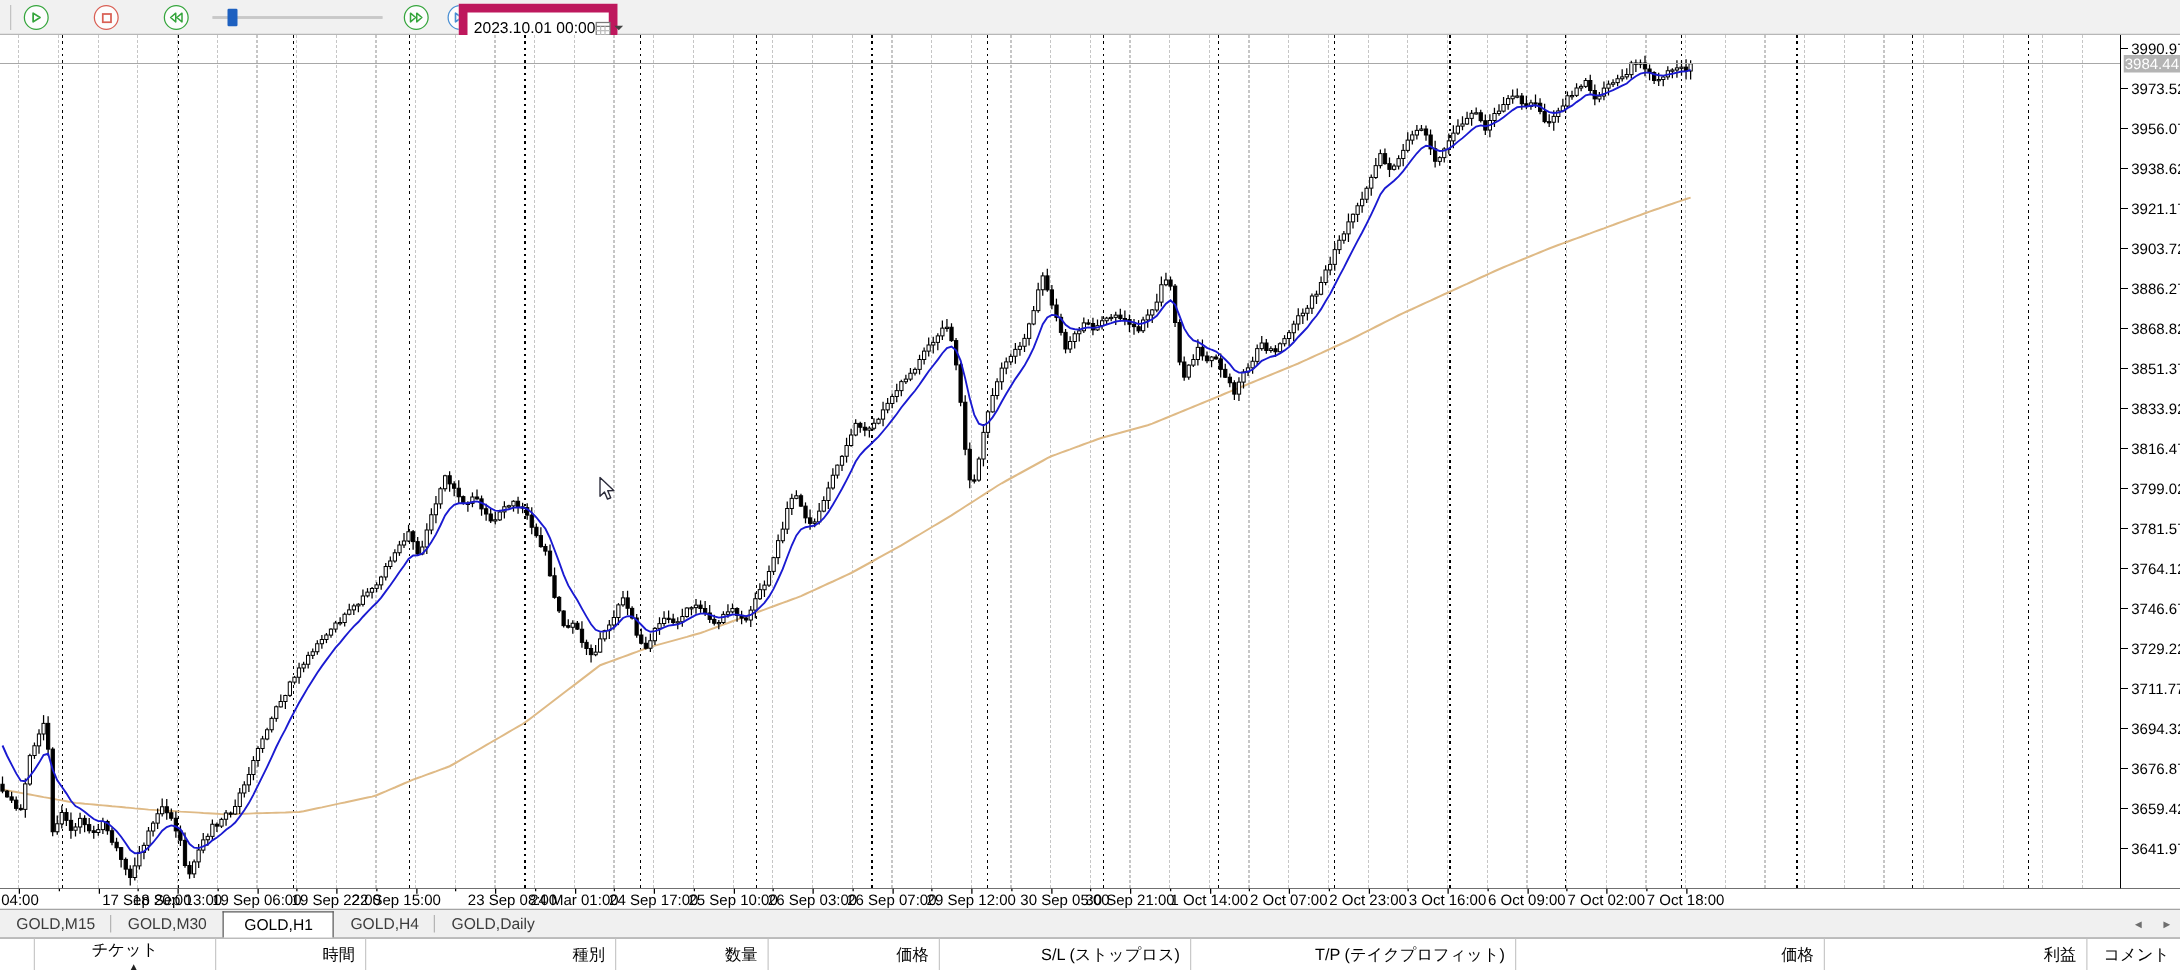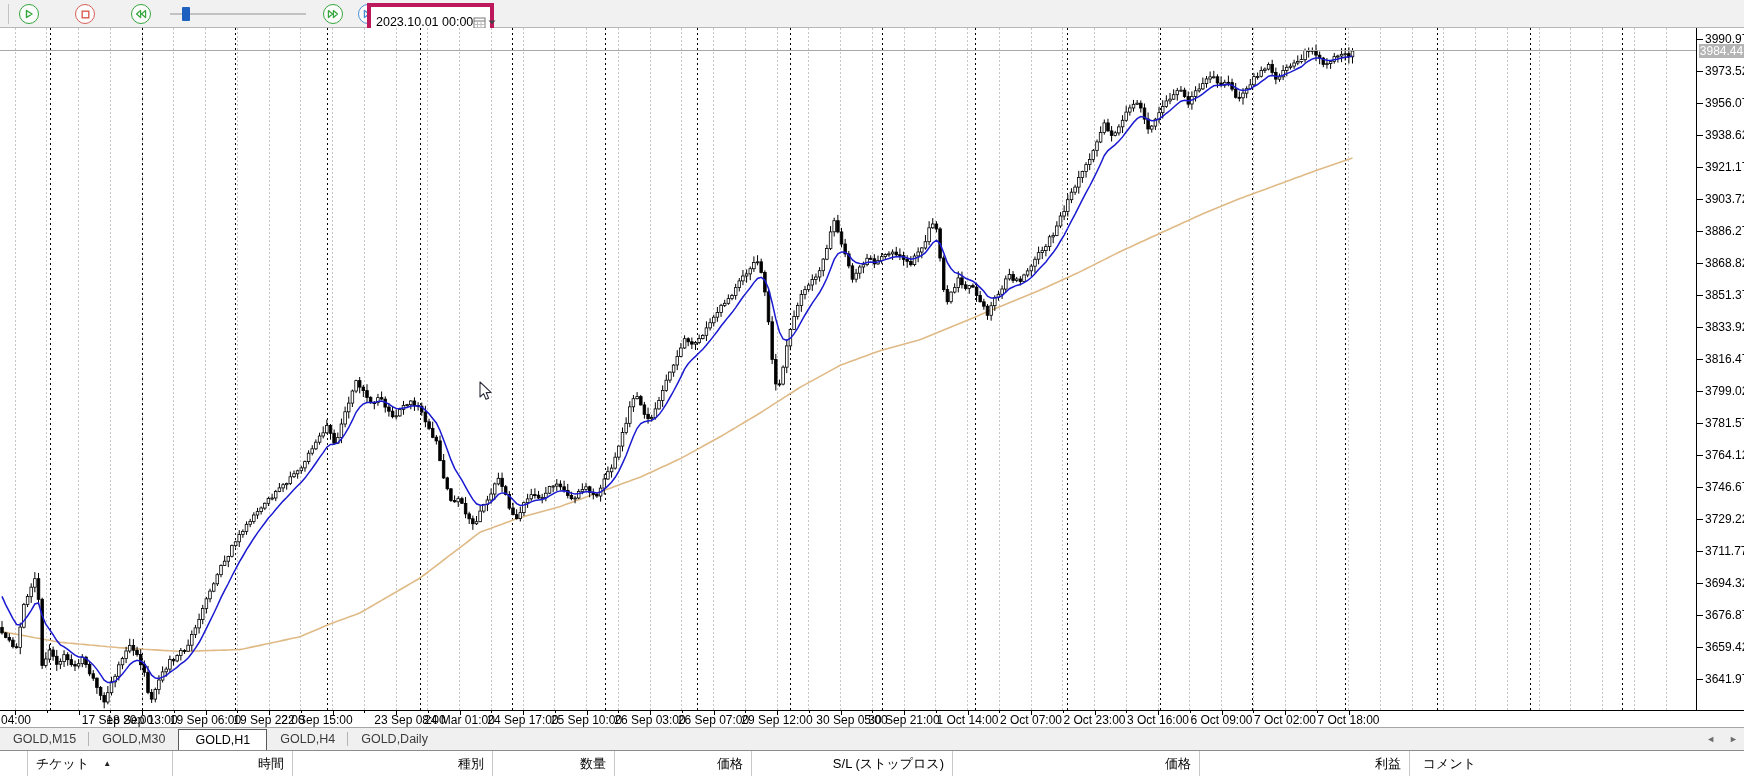--- a/index.html
+++ b/index.html
@@ -10,21 +10,21 @@
     border-bottom:1px solid #b7b7b7;}
   .tb-sep{position:absolute;top:4px;width:1px;height:20px;background:#c3c3c3;}
   .tb-btn{position:absolute;top:4px;width:20px;height:20px;border-radius:50%;background:#fdfdfd;
     display:flex;align-items:center;justify-content:center;}
   .tb-btn svg{display:block;}
   .slider{position:absolute;left:170px;top:12px;width:136px;height:4px;}
   .slider .track{position:absolute;left:0;top:1px;width:136px;height:2px;background:#dcdcdc;border:1px solid #c2c2c2;border-width:1px 0;}
   .slider .handle{position:absolute;left:12px;top:-5px;width:8px;height:14px;background:#1d60c0;border-radius:1px;}
   .skip-label{position:absolute;left:430px;top:6px;font-size:13px;color:#111;}
   .date-field{position:absolute;left:367px;top:3px;width:127px;height:38px;background:#fff;
-    border:4px solid #be185d;display:flex;align-items:center;}
+    border:7px solid #be185d;display:flex;align-items:center;}
   .date-field .val{flex:1;font-size:12.5px;color:#000;padding-left:5px;white-space:nowrap;}
   .date-field .cal{display:flex;align-items:center;gap:2px;padding-right:3px;}
   
   .chart-area{position:absolute;left:0;top:28px;width:1744px;height:683px;background:#fff;}
   .chart-area svg{position:absolute;left:0;top:0;}
   .price-label{position:absolute;left:1705px;width:39px;font-size:12px;color:#000;white-space:nowrap;}
   .cur-price{position:absolute;left:1699px;width:45px;height:14px;background:#b4b4b4;color:#fff;
     font-size:12px;text-align:center;line-height:14px;}
   
   .time-axis{position:absolute;left:0;top:711px;width:1744px;height:16px;background:#fff;}
@@ -1070,39 +1070,42 @@
     <div class="tab-scroll">
     <span>◄</span>
     <span>►</span>
   </div>
 </div>
 
 <div class="thead" id="thead">
     <div class="th" style="width: 28px;">
       <span></span>
     </div>
-    <div class="th" style="width: 145px;">
+    <div class="th" style="width: 145px; flex-direction: column;">
       <span>チケット</span>
       <span class="sort-arrow">▲</span>
     </div>
     <div class="th right" style="width: 120px;">
       <span>時間</span>
     </div>
     <div class="th right" style="width: 200px;">
       <span>種別</span>
     </div>
     <div class="th right" style="width: 122px;">
       <span>数量</span>
     </div>
     <div class="th right" style="width: 137px;">
       <span>価格</span>
     </div>
     <div class="th right" style="width: 201px;">
       <span>S/L (ストップロス)</span>
     </div>
+    <div class="th right" style="width: 260px;">
+      <span>T/P (テイクプロフィット)</span>
+    </div>
     <div class="th right" style="width: 247px;">
       <span>価格</span>
     </div>
     <div class="th right" style="width: 210px;">
       <span>利益</span>
     </div>
     <div class="th right" style="width: 74px;">
       <span>コメント</span>
     </div>
   </div>

